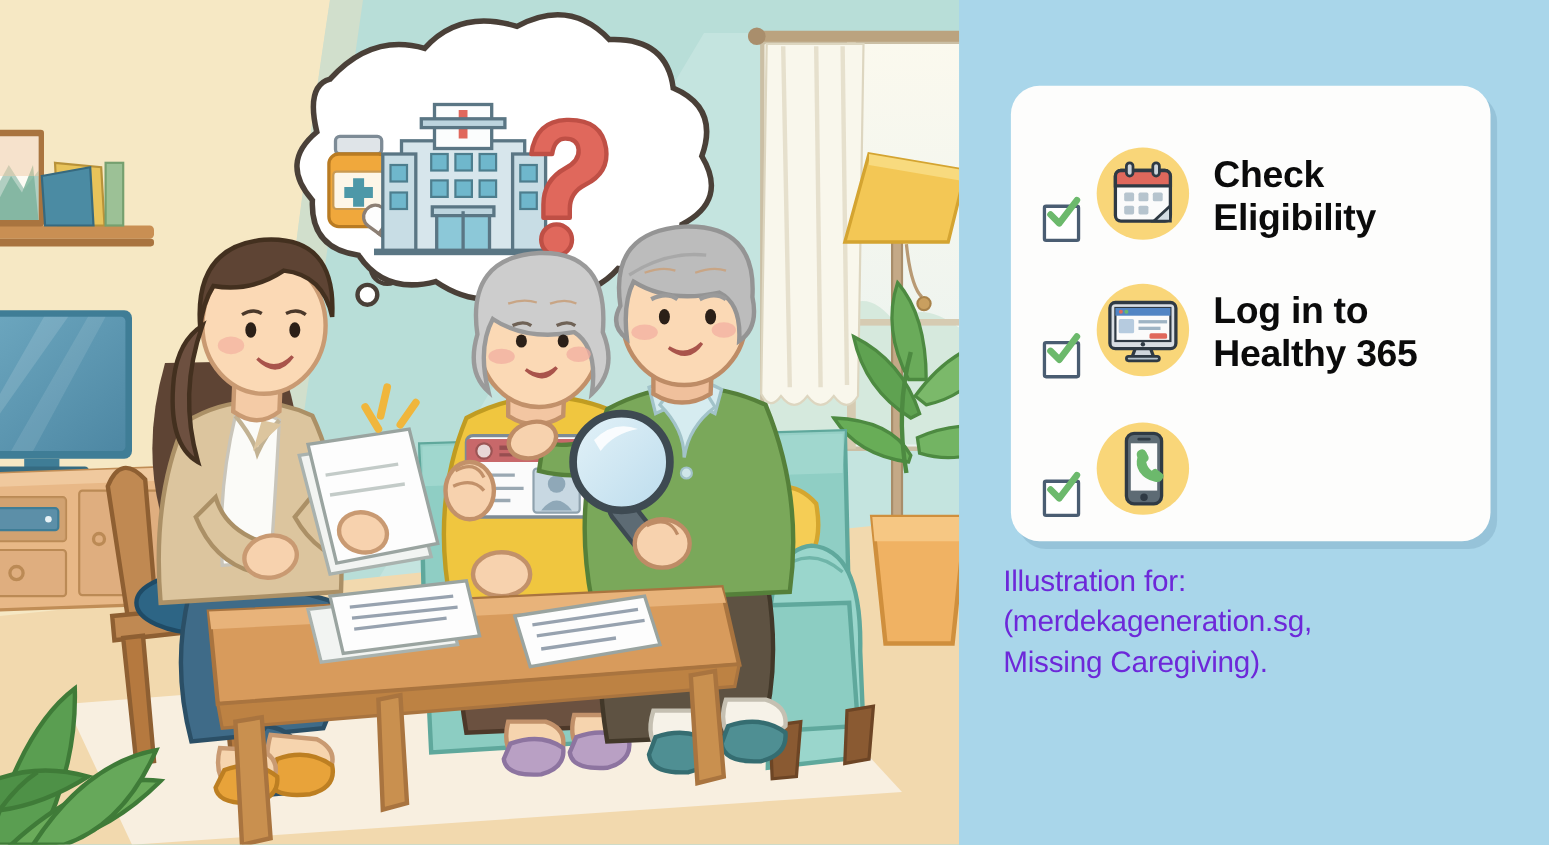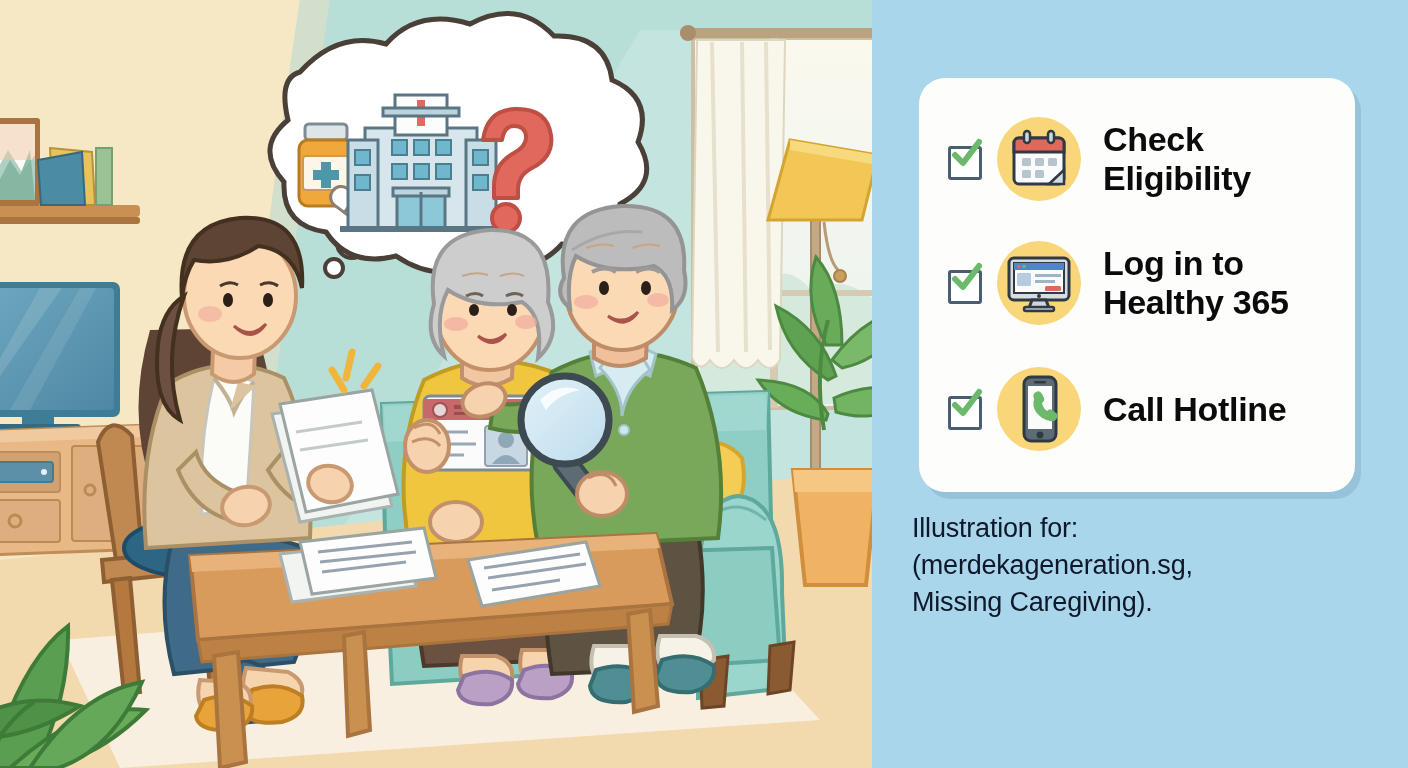--- a/index.html
+++ b/index.html
@@ -15,39 +15,39 @@
   #illus svg{display:block;width:872px;height:768px;}
 
   
   #rightpanel{position:absolute;left:872px;top:0;width:536px;height:768px;background:#a9d6ea;}
 
   .card{
     position:absolute;left:47px;top:78px;width:436px;height:414px;
     background:#fdfdfc;border-radius:26px;
     box-shadow:6px 7px 0 rgba(120,165,190,.38);
   }
-  .row{position:absolute;left:0;width:436px;height:118px;display:flex;align-items:center;}
+  .row{position:absolute;left:0;width:436px;height:118px;display:flex;align-items:flex-end;}
   .row1{top:22px;}
   .row2{top:146px;}
   .row3{top:272px;}
 
   .chk{width:38px;height:38px;margin-left:26px;flex:0 0 auto;position:relative;}
   .chk .box{position:absolute;left:3px;top:6px;width:28px;height:28px;border:3px solid #4a5d72;border-radius:3px;background:#fff;}
   .chk .tick{position:absolute;left:4px;top:-2px;width:34px;height:34px;}
 
   .iconwrap{width:84px;height:84px;margin-left:14px;flex:0 0 auto;position:relative;}
   .iconwrap .disc{position:absolute;left:0;top:0;width:84px;height:84px;border-radius:50%;background:#f9d679;}
   .iconwrap svg{position:absolute;left:8px;top:8px;}
 
   .rowlabel{
     margin-left:22px;font-size:34px;line-height:39px;font-weight:bold;color:#0b0b0b;
     letter-spacing:-.3px;white-space:pre-line;
   }
 
-  .caption{position:absolute;left:40px;top:510px;width:470px;color:#0f172a;}
+  .caption{position:absolute;left:40px;top:510px;width:470px;color:#6d28d9;}
   .cap-lead{font-size:27px;line-height:37px;font-weight:normal;letter-spacing:-.2px;}
   .cap-title{font-size:27px;line-height:37px;font-weight:bold;letter-spacing:-.2px;white-space:pre-line;}
   .cap-src{font-size:27px;line-height:37px;font-weight:normal;letter-spacing:-.2px;white-space:pre-line;}
 </style>
 </head>
 <body>
 
 <div id="stage">
 
   <div id="illus">
@@ -485,21 +485,20 @@
         <div class="iconwrap">
           <div class="disc"></div>
           <svg width="68" height="68" viewBox="0 0 68 68">
             <rect x="19" y="2" width="32" height="64" rx="7" fill="#5d6b74" stroke="#2f3a44" stroke-width="3"></rect>
             <rect x="23" y="11" width="24" height="43" fill="#fbfbfb"></rect>
             <rect x="29" y="6" width="12" height="2.5" rx="1.2" fill="#2f3a44"></rect>
             <circle cx="35" cy="60" r="3.4" fill="#2f3a44"></circle>
             <path d="M29,24 q-2,-5 2,-7 q4,-2 6,2 l2,4 q1,3 -2,5 q1,5 5,8 q3,-3 5,-1 l4,3 q3,2 1,5 q-2,4 -7,3 q-9,-2 -14,-9 q-4,-6 -2,-13 Z" fill="#6cb96c"></path>
           </svg>
         </div>
-        <div class="rowlabel">Call Hotline</div>
       </div>
     </div>
 
     <div class="caption">
       <div class="cap-lead">Illustration for:</div>
       <div class="cap-src">(merdekageneration.sg,
 Missing Caregiving).</div>
     </div>
 
   </div>

